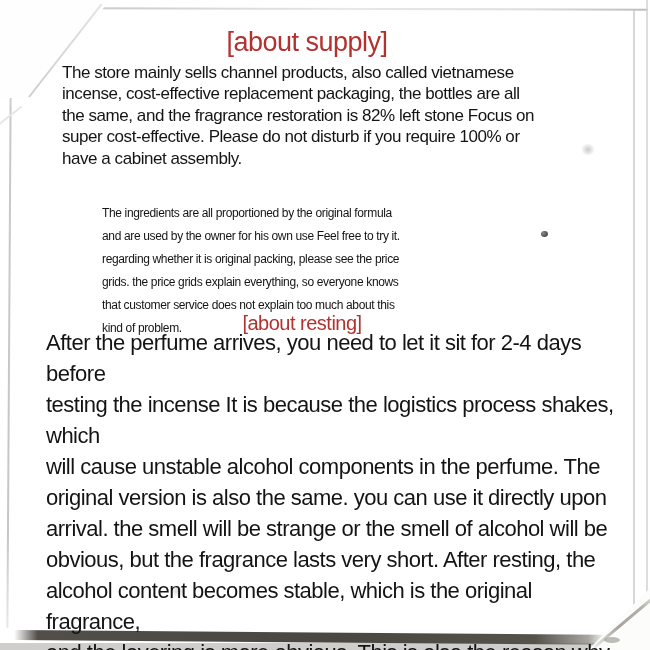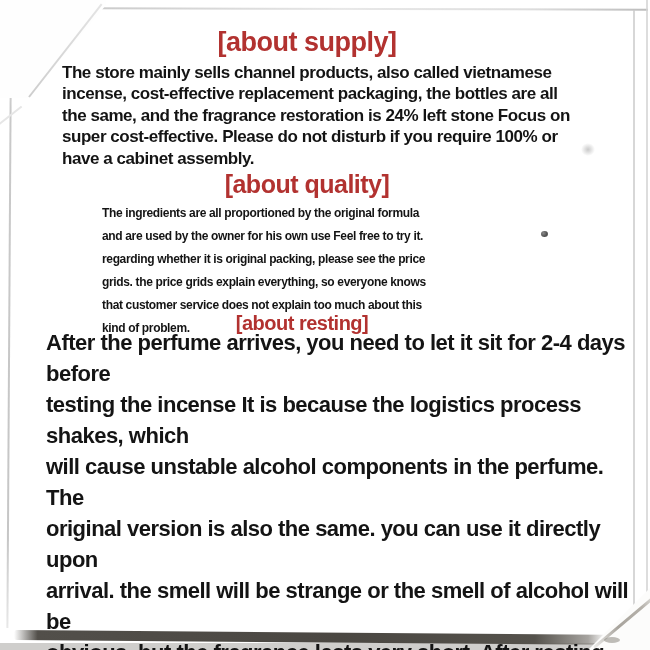--- a/index.html
+++ b/index.html
@@ -115,21 +115,21 @@
     background: radial-gradient(rgba(135,135,135,.45), rgba(135,135,135,0) 70%);
     z-index: 2;
   }
   .smudge-2 {
     left: 170px; top: 585px; width: 16px; height: 12px;
     background: radial-gradient(rgba(150,150,150,.35), rgba(150,150,150,0) 70%);
     z-index: 2;
   }
 
   
-  .txt { position: absolute; z-index: 5; font-weight: 700; }
+  .txt { position: absolute; z-index: 5; font-weight: 400; }
 
   .sec-title {
     left: 0; width: 614px;
     text-align: center;
     color: var(--heading_red, #b23230);
     letter-spacing: -0.5px;
     white-space: pre-line;
   }
   .title-supply  { top: 27px;  font-size: 27px; line-height: 30px; }
   .title-quality { top: 170px; font-size: 25px; line-height: 28px; }
@@ -176,25 +176,24 @@
   <div class="decor curl"></div>
   <div class="decor curl-shadow"></div>
   <div class="decor curl-smudge"></div>
   <div class="decor speck"></div>
   <div class="decor smudge-1"></div>
   <div class="decor smudge-2"></div>
 
   <div class="txt sec-title title-supply">[about supply]</div>
   <div class="txt sec-body body-supply">The store mainly sells channel products, also called vietnamese
 incense, cost-effective replacement packaging, the bottles are all
-the same, and the fragrance restoration is 24% left stone Focus on
+the same, and the fragrance restoration is 82% left stone Focus on
 super cost-effective. Please do not disturb if you require 100% or
 have a cabinet assembly.</div>
 
-  <div class="txt sec-title title-quality">[about quality]</div>
   <div class="txt sec-body body-quality">The ingredients are all proportioned by the original formula
 and are used by the owner for his own use Feel free to try it.
 regarding whether it is original packing, please see the price
 grids. the price grids explain everything, so everyone knows
 that customer service does not explain too much about this
 kind of problem.</div>
 
   <div class="txt sec-title title-resting">[about resting]</div>
   <div class="txt sec-body body-resting">After the perfume arrives, you need to let it sit for 2-4 days before
 testing the incense It is because the logistics process shakes, which

